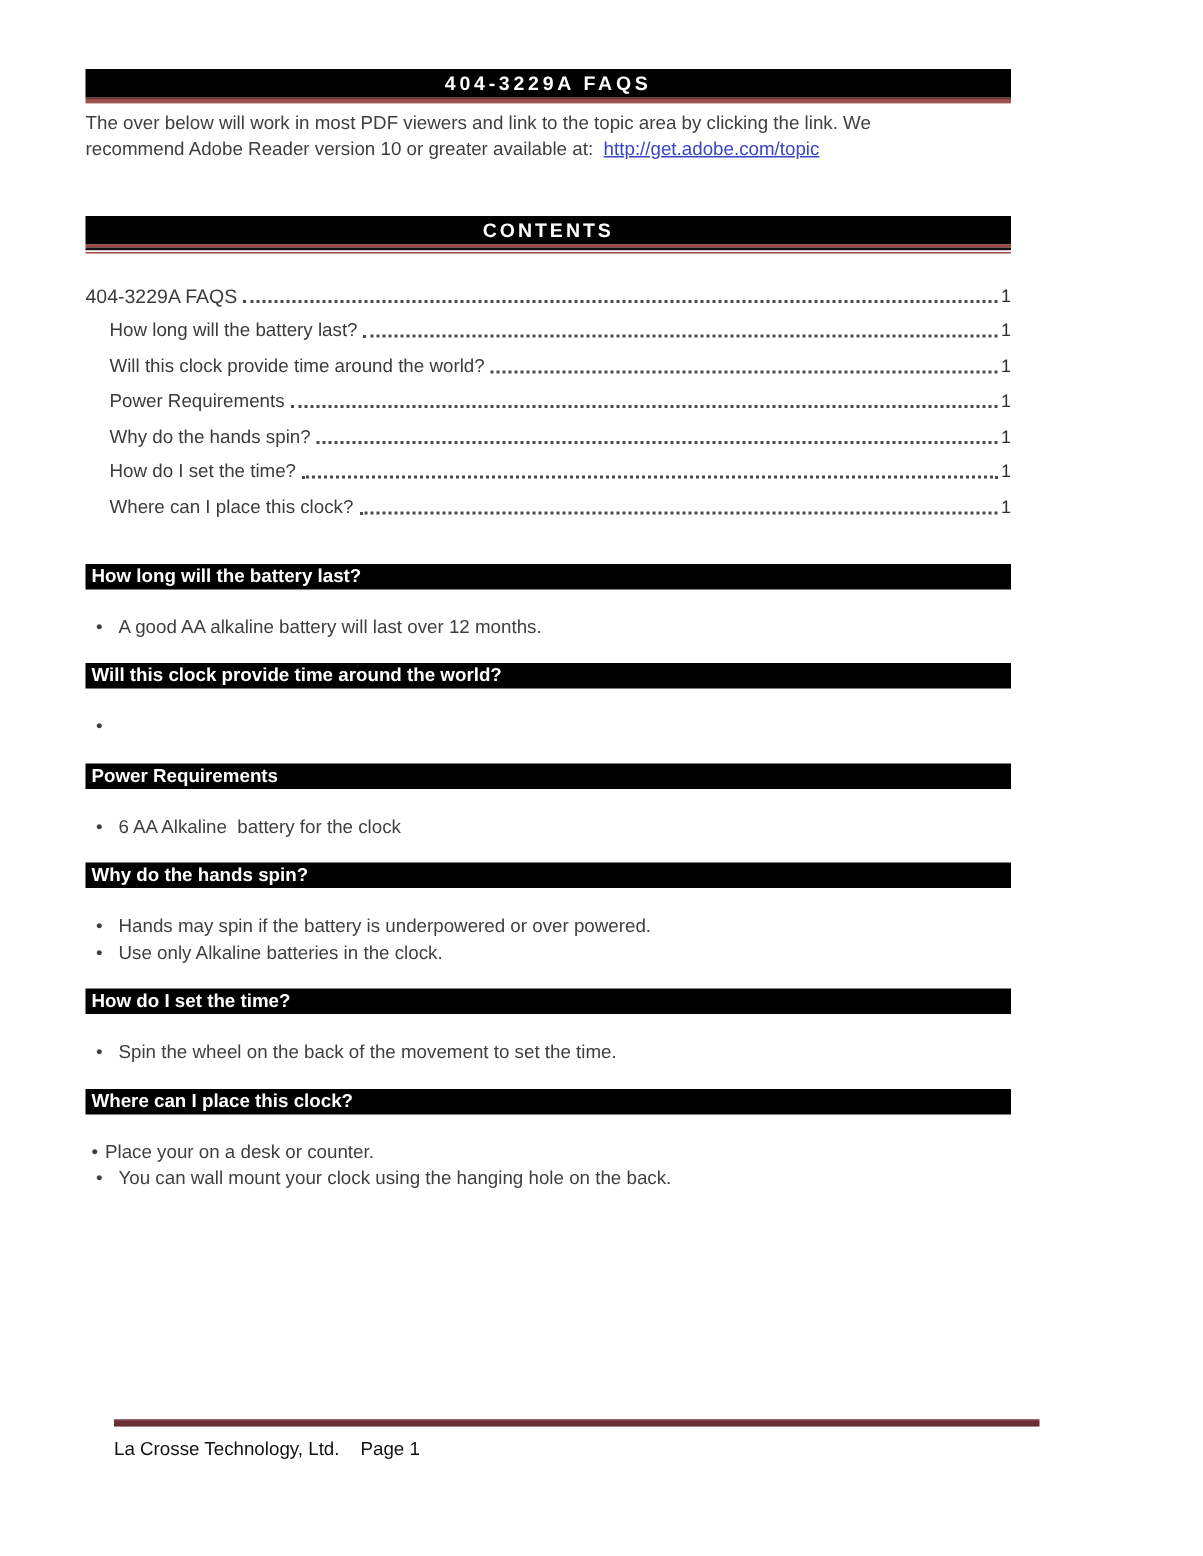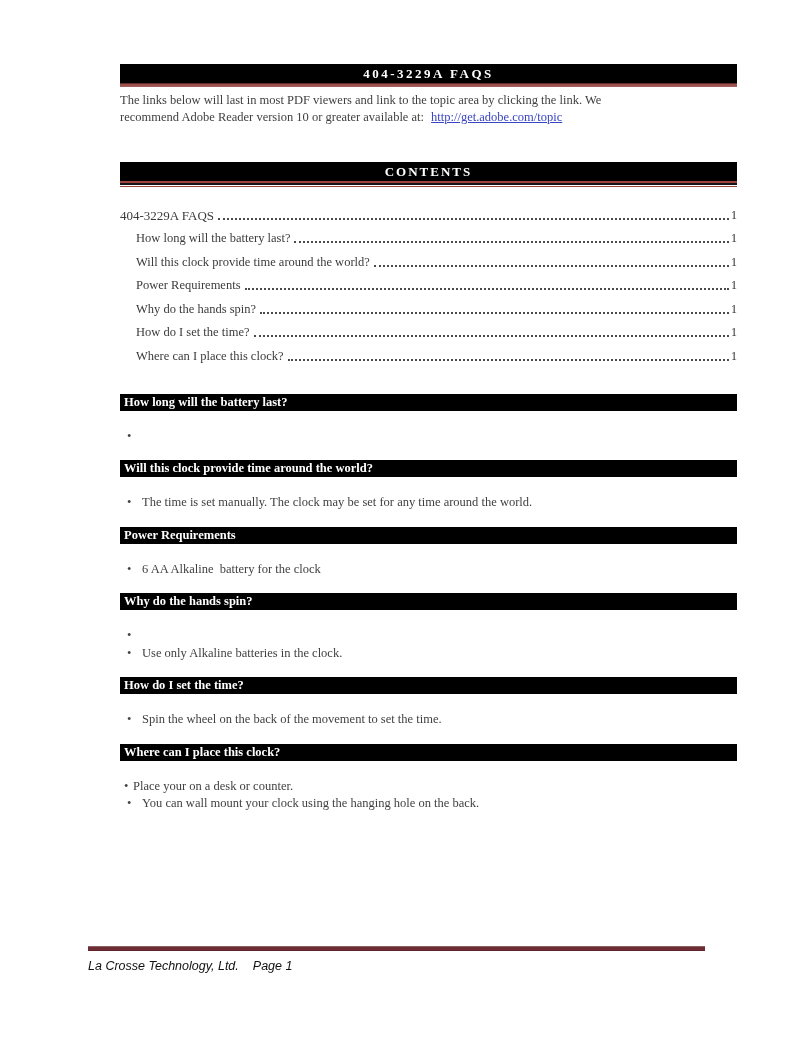--- a/index.html
+++ b/index.html
@@ -13,24 +13,23 @@
   *{margin:0;padding:0;box-sizing:border-box;}
   html,body{background:#ffffff;}
   body{
     width:802px;height:1037px;
     font-family:"Liberation Sans",sans-serif;
     color:var(--text-gray);
     position:relative;
     overflow:hidden;
   }
   .content{
-    margin-left:120px;
+    margin-left:57px;
     width:617px;
-    padding-top:64px;
-    font-family:Liberation Serif, serif;
+    padding-top:46px;
   }
   
   .banner{
     background:var(--bar-black);
     color:#ffffff;
     height:19px;
     line-height:19px;
     text-align:center;
     font-size:13px;
     font-weight:bold;
@@ -103,24 +102,23 @@
   }
   .bullet-row.tight .bullet-marker{
     width:13px;
     flex:0 0 13px;
     padding-left:4px;
   }
   .bullet-text{white-space:pre-wrap;}
   
   .footer{
     position:absolute;
-    left:88px;
+    left:76px;
     top:946px;
     width:617px;
-    font-style:italic;
   }
   .footer-rule{
     height:5px;
     background:linear-gradient(#9b7b7b,var(--red-footer) 30%,var(--red-footer) 85%,#4a191f);
   }
   .footer-text{
     margin-top:8px;
     font-size:12.5px;
     color:#111111;
     display:flex;
@@ -129,21 +127,21 @@
 </style>
 </head>
 <body>
 
 <div class="content">
 
   <div class="banner title-banner">404-3229A FAQS</div>
   <div class="title-rule"></div>
 
   <p class="intro">
-    <span>The links below will last in most PDF viewers and link to the topic area by clicking the link. We</span><br>
+    <span>The over below will work in most PDF viewers and link to the topic area by clicking the link. We</span><br>
     <span>recommend Adobe Reader version 10 or greater available at:</span><a href="#">http://get.adobe.com/topic</a>
   </p>
 
   <div class="banner contents-banner">CONTENTS</div>
   <div class="contents-rule-red"></div>
   <div class="contents-rule-dark"></div>
   <div class="contents-rule-gap"></div>
   <div class="contents-rule-thin"></div>
 
   <nav class="toc" id="toc">
@@ -189,49 +187,50 @@
     <span class="toc-page">1</span>
   </div>
 </nav>
 
   <main class="sections" id="sections">
   <section class="faq-section">
     <div class="section-bar">How long will the battery last?</div>
     <div class="section-body">
   <div class="bullet-row">
     <span class="bullet-marker">•</span>
+    <span class="bullet-text">A good AA alkaline battery will last over 12 months.</span>
   </div>
 </div>
   </section>
 
   <section class="faq-section">
     <div class="section-bar">Will this clock provide time around the world?</div>
     <div class="section-body">
   <div class="bullet-row">
     <span class="bullet-marker">•</span>
-    <span class="bullet-text">The time is set manually. The clock may be set for any time around the world.</span>
   </div>
 </div>
   </section>
 
   <section class="faq-section">
     <div class="section-bar">Power Requirements</div>
     <div class="section-body">
   <div class="bullet-row">
     <span class="bullet-marker">•</span>
     <span class="bullet-text">6 AA Alkaline  battery for the clock</span>
   </div>
 </div>
   </section>
 
   <section class="faq-section">
     <div class="section-bar">Why do the hands spin?</div>
     <div class="section-body">
   <div class="bullet-row">
     <span class="bullet-marker">•</span>
+    <span class="bullet-text">Hands may spin if the battery is underpowered or over powered.</span>
   </div>
 
   <div class="bullet-row">
     <span class="bullet-marker">•</span>
     <span class="bullet-text">Use only Alkaline batteries in the clock.</span>
   </div>
 </div>
   </section>
 
   <section class="faq-section">

